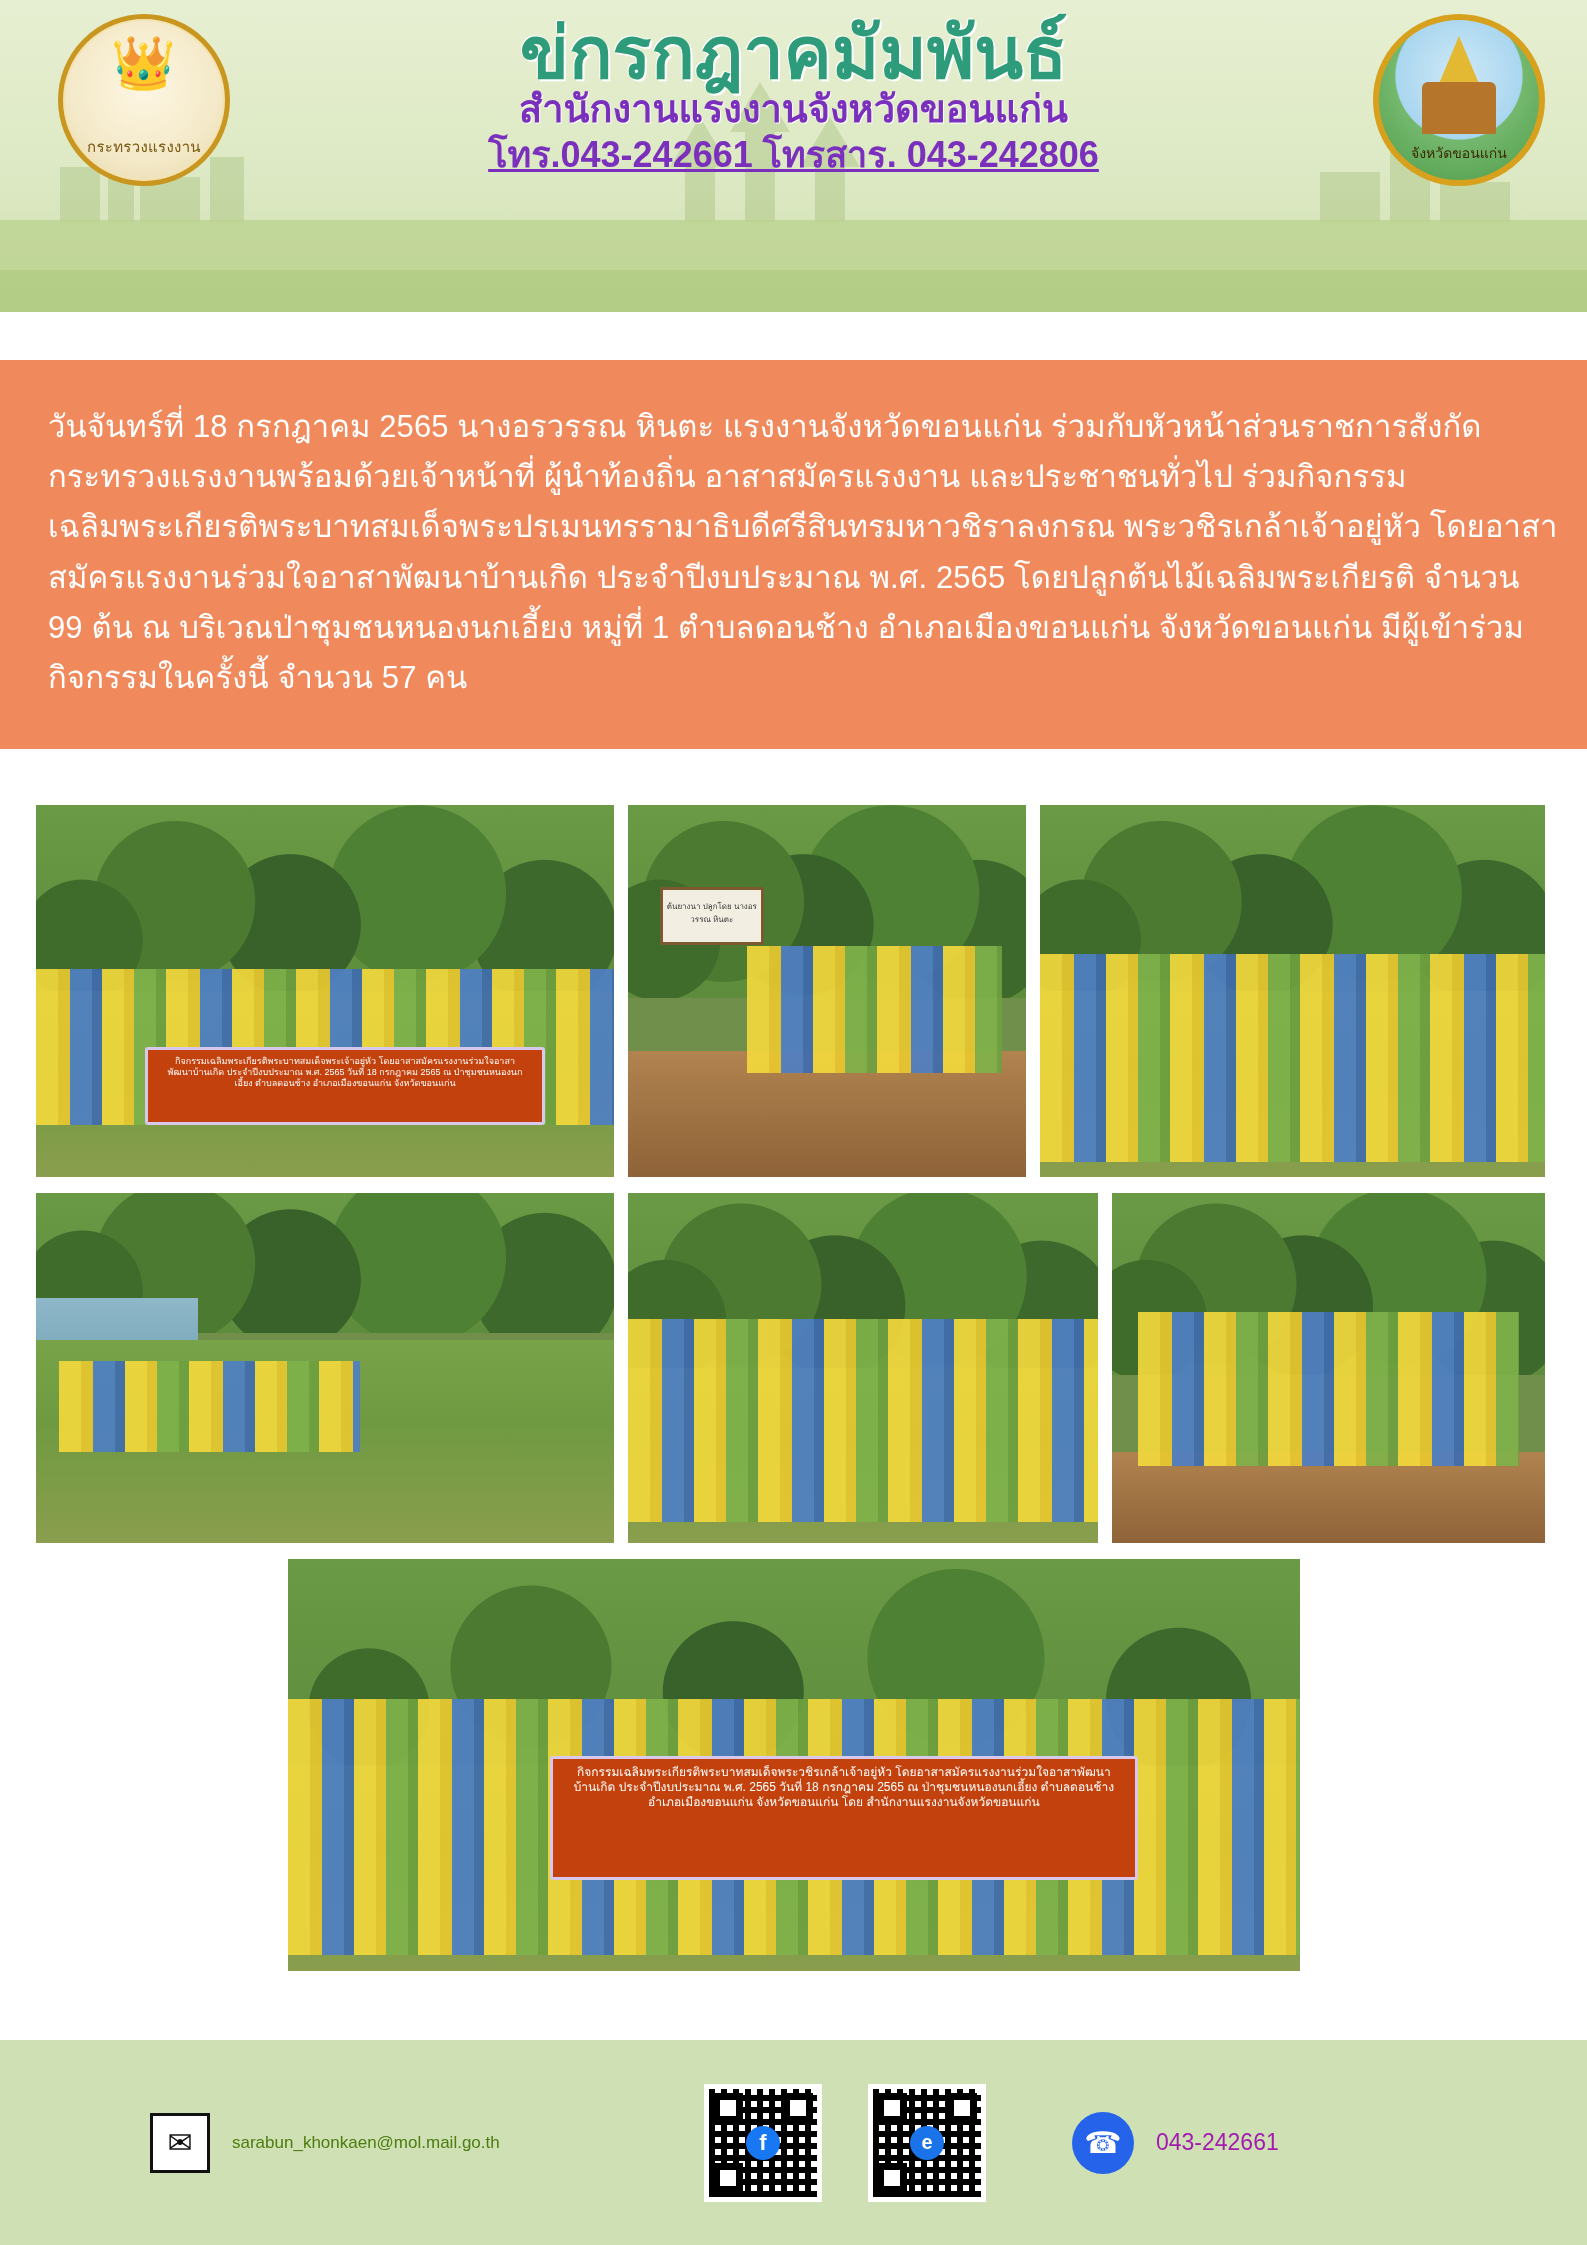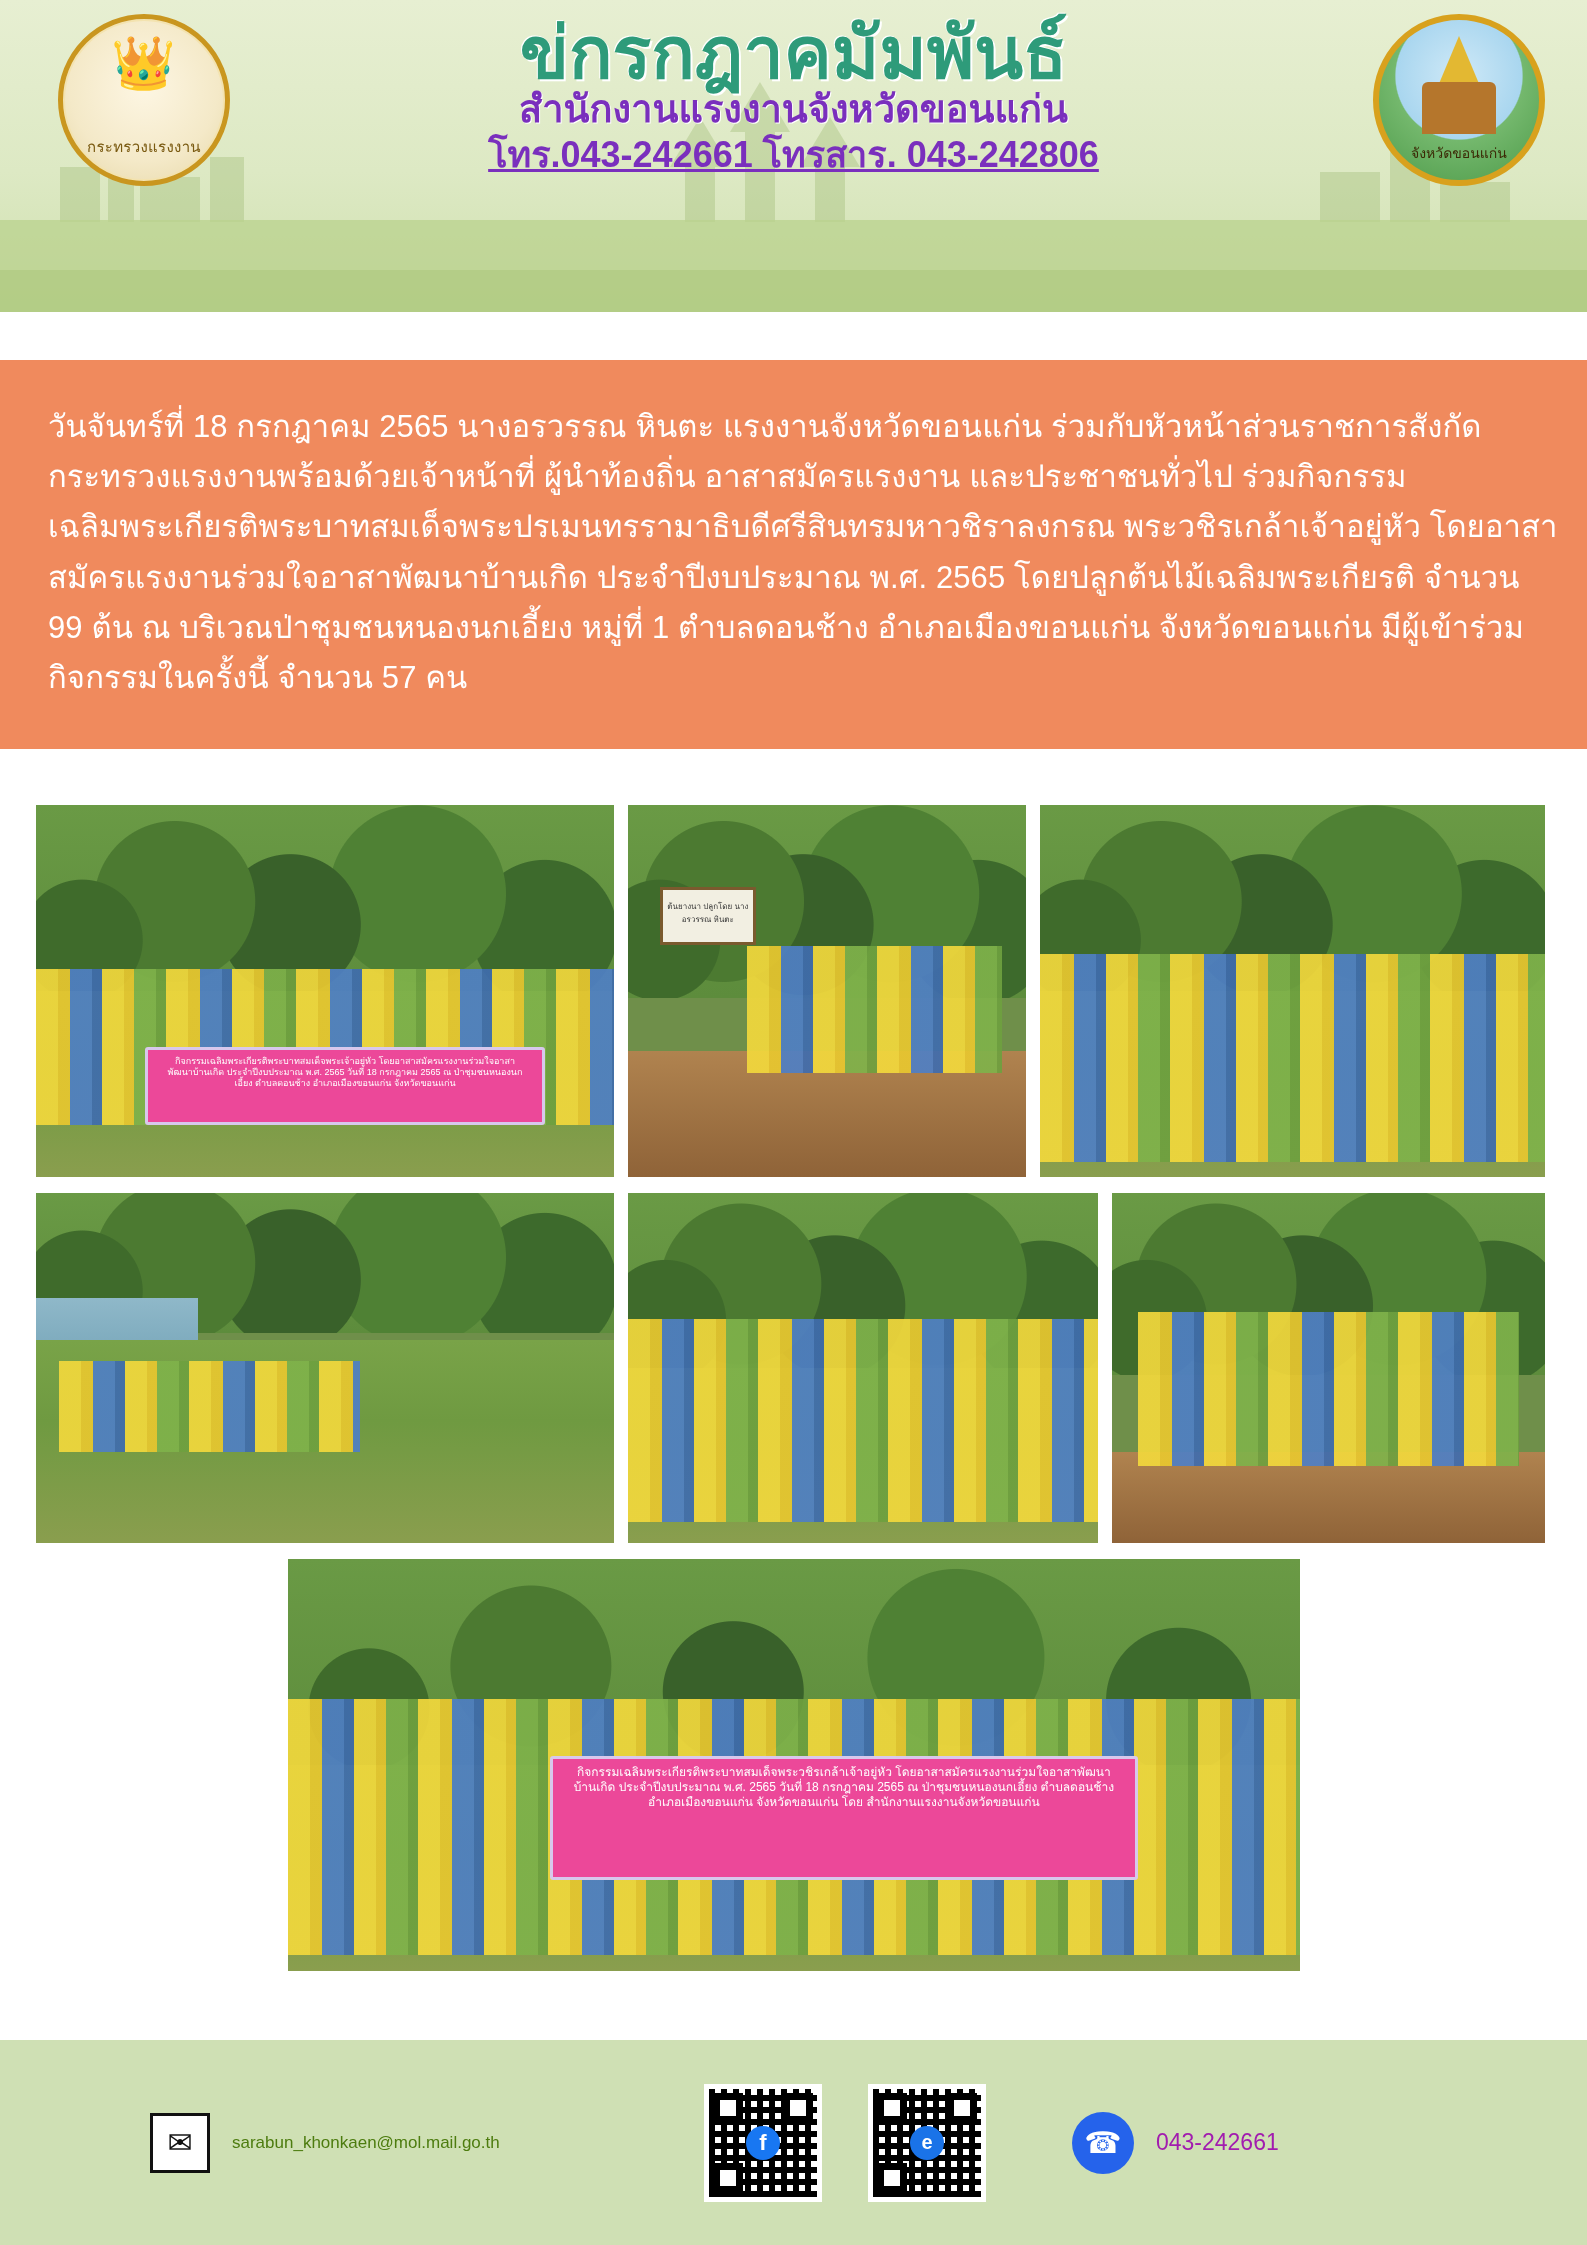--- a/index.html
+++ b/index.html
@@ -207,36 +207,36 @@
               #4f7fc4 34px 56px, #3f6cae 56px 66px,
               #f2d83c 66px 88px, #e8c72f 88px 98px,
               #7fb24a 98px 120px, #6ea03f 120px 130px);
            opacity: .92;
   }
   .banner {
     position: absolute;
     left: 12%; right: 12%;
     bottom: 14%;
     height: 78px;
-    background: #ec4899;
+    background: #c2410c;
     border: 3px solid #d8c8ec;
     border-radius: 3px;
     color: #fff;
     font-size: 9px;
     line-height: 1.25;
     padding: 6px 16px;
     text-align: center;
     overflow: hidden;
     margin-left: 40px;
   }
   .banner.big { height: 124px; font-size: 12px; left: 22%; right: 16%; bottom: 22%; }
   .sign {
     position: absolute;
     left: 8%; top: 22%;
-    width: 96px; height: 58px;
+    width: 104px; height: 58px;
     background: #f2efe2;
     border: 3px solid #7a5a2e;
     font-size: 8px; color: #333;
     text-align: center;
     padding-top: 10px;
   }
   .pond { position:absolute; left:0; top:30%; width:28%; height:26%;
           background: linear-gradient(180deg,#8fb8c9,#6e9fb3); }
 
   

